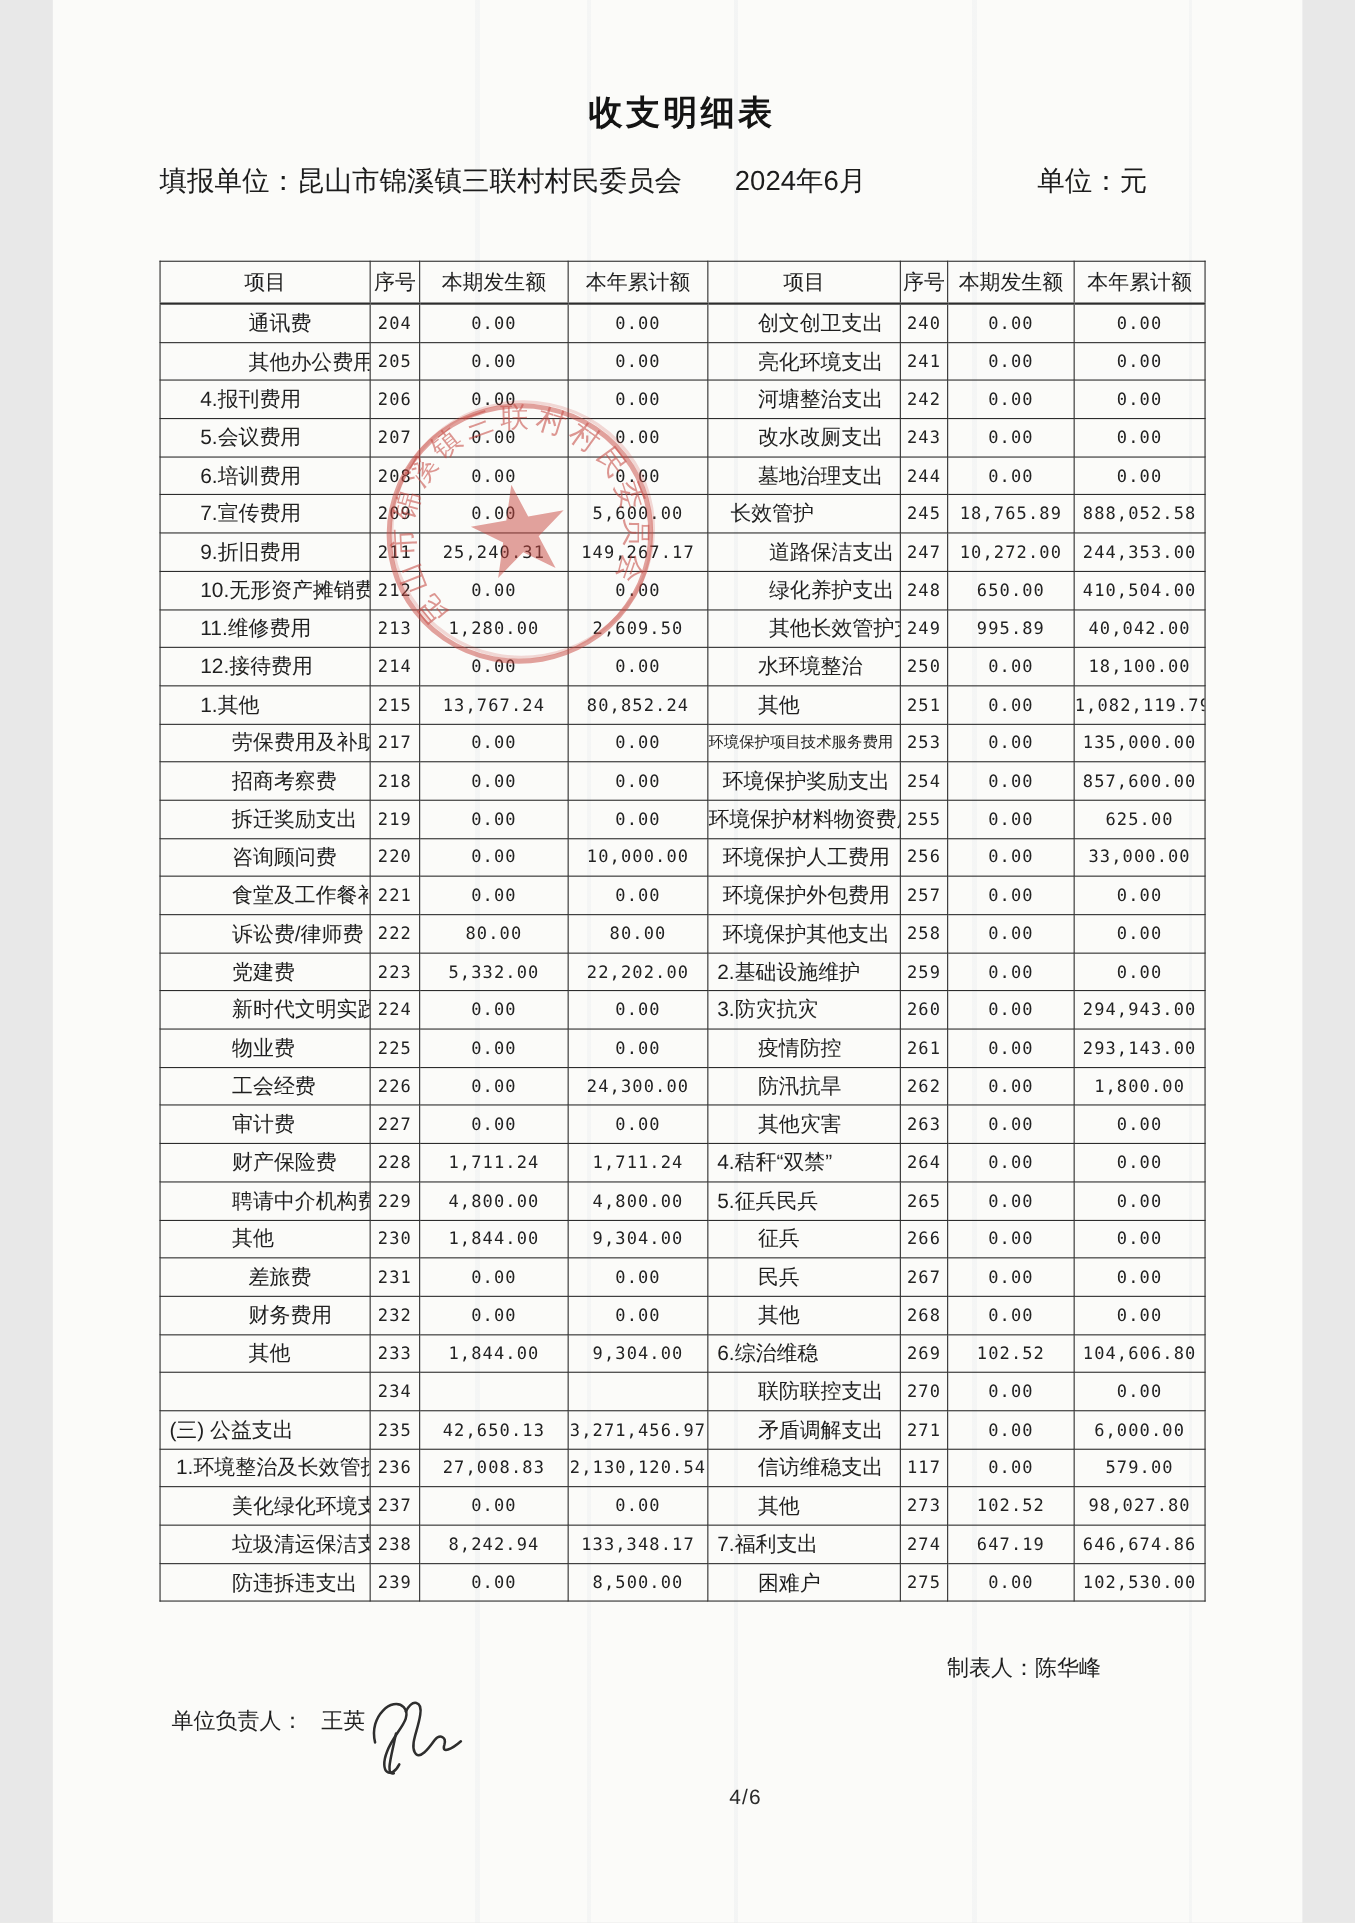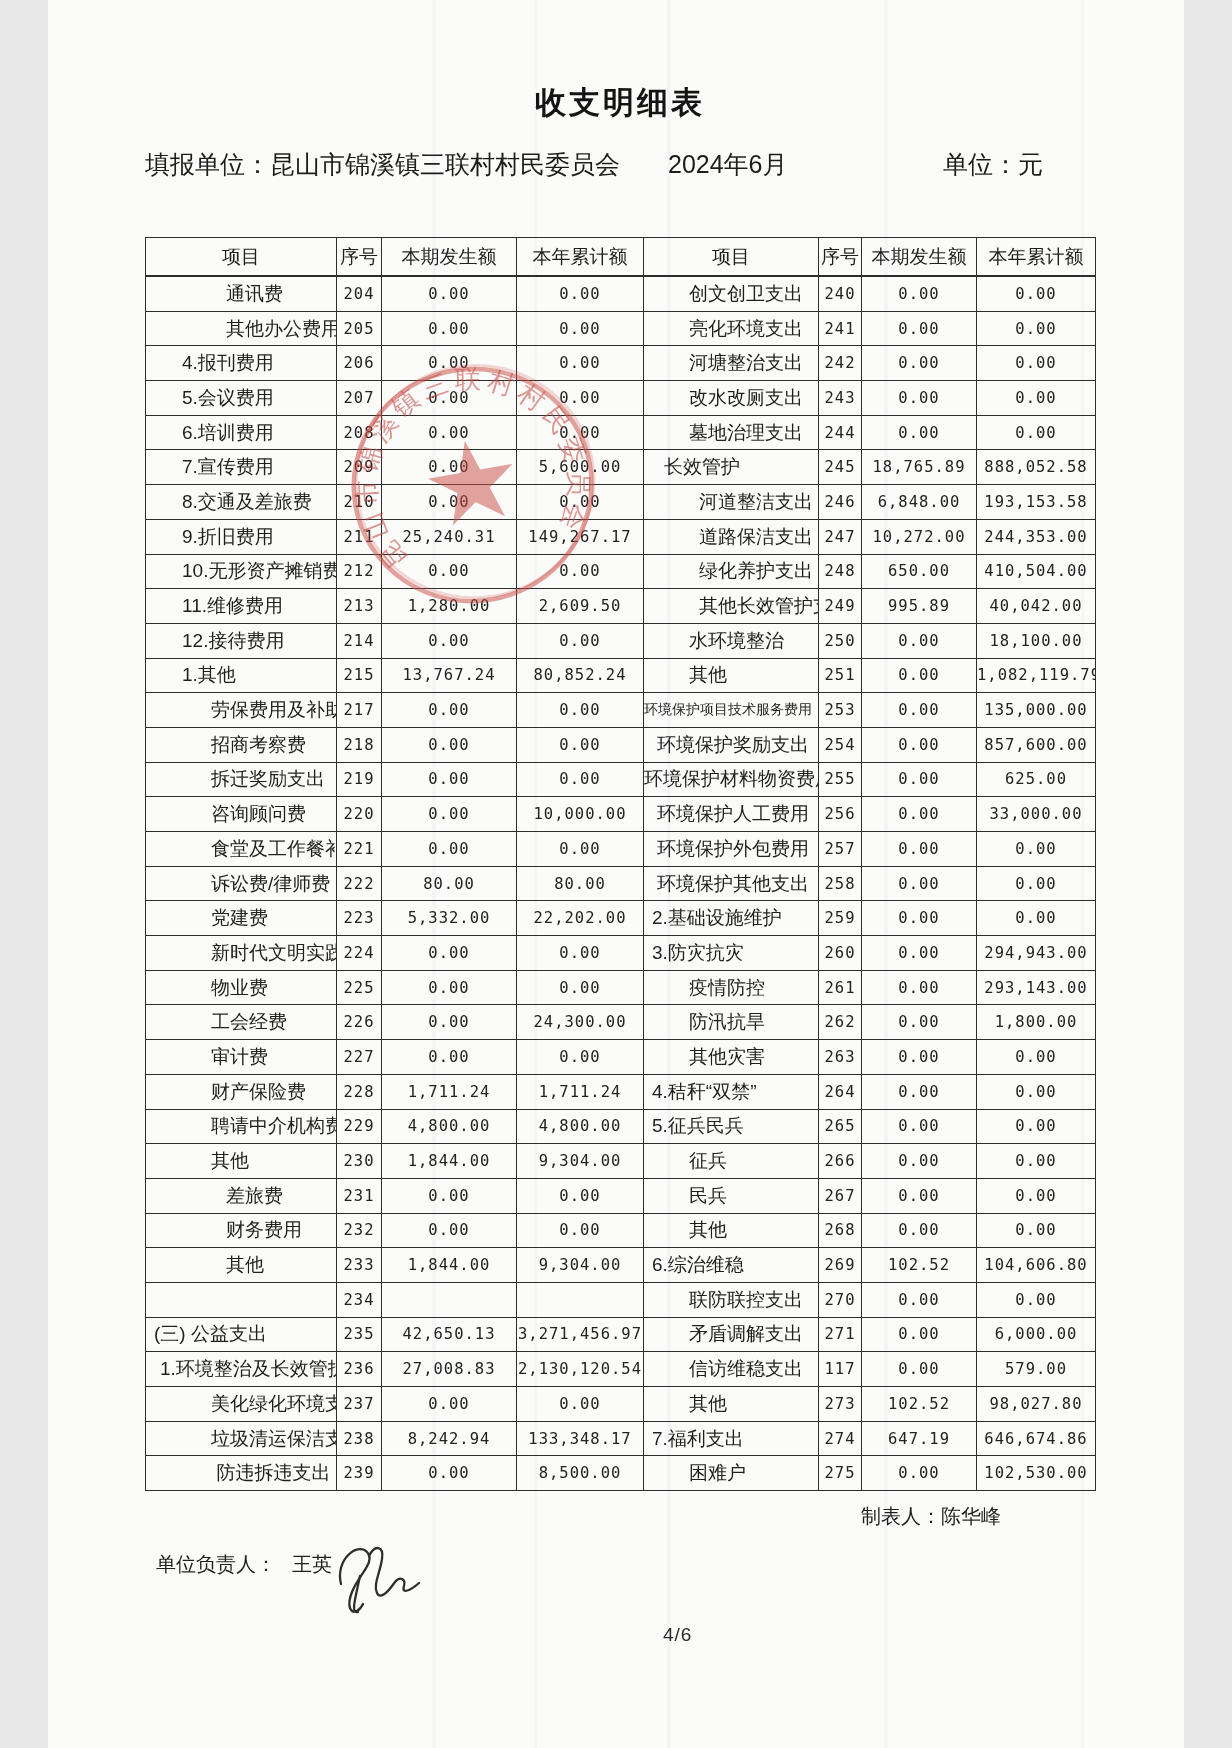--- a/index.html
+++ b/index.html
@@ -133,30 +133,20 @@
             <td class="c-item" style="padding-left: 36px;">7.宣传费用</td>
             <td class="c-num">209</td>
             <td class="c-num">0.00</td>
             <td class="c-num">5,600.00</td>
             <td class="c-item" style="padding-left: 20px;">长效管护</td>
             <td class="c-num">245</td>
             <td class="c-num">18,765.89</td>
             <td class="c-num">888,052.58</td>
           </tr>
           <tr>
-            <td class="c-item" style="padding-left: 36px;">8.交通及差旅费</td>
-            <td class="c-num">210</td>
-            <td class="c-num">0.00</td>
-            <td class="c-num">0.00</td>
-            <td class="c-item" style="padding-left: 55px;">河道整洁支出</td>
-            <td class="c-num">246</td>
-            <td class="c-num">6,848.00</td>
-            <td class="c-num">193,153.58</td>
-          </tr>
-          <tr>
             <td class="c-item" style="padding-left: 36px;">9.折旧费用</td>
             <td class="c-num">211</td>
             <td class="c-num">25,240.31</td>
             <td class="c-num">149,267.17</td>
             <td class="c-item" style="padding-left: 55px;">道路保洁支出</td>
             <td class="c-num">247</td>
             <td class="c-num">10,272.00</td>
             <td class="c-num">244,353.00</td>
           </tr>
           <tr>
@@ -413,21 +403,21 @@
             <td class="c-item" style="padding-left: 65px;">垃圾清运保洁支出</td>
             <td class="c-num">238</td>
             <td class="c-num">8,242.94</td>
             <td class="c-num">133,348.17</td>
             <td class="c-item" style="padding-left: 8px;">7.福利支出</td>
             <td class="c-num">274</td>
             <td class="c-num">647.19</td>
             <td class="c-num">646,674.86</td>
           </tr>
           <tr>
-            <td class="c-item" style="padding-left: 65px; text-align: center;">防违拆违支出</td>
+            <td class="c-item" style="padding-left: 65px;">防违拆违支出</td>
             <td class="c-num">239</td>
             <td class="c-num">0.00</td>
             <td class="c-num">8,500.00</td>
             <td class="c-item" style="padding-left: 45px;">困难户</td>
             <td class="c-num">275</td>
             <td class="c-num">0.00</td>
             <td class="c-num">102,530.00</td>
           </tr>
         </tbody>
     </table>

